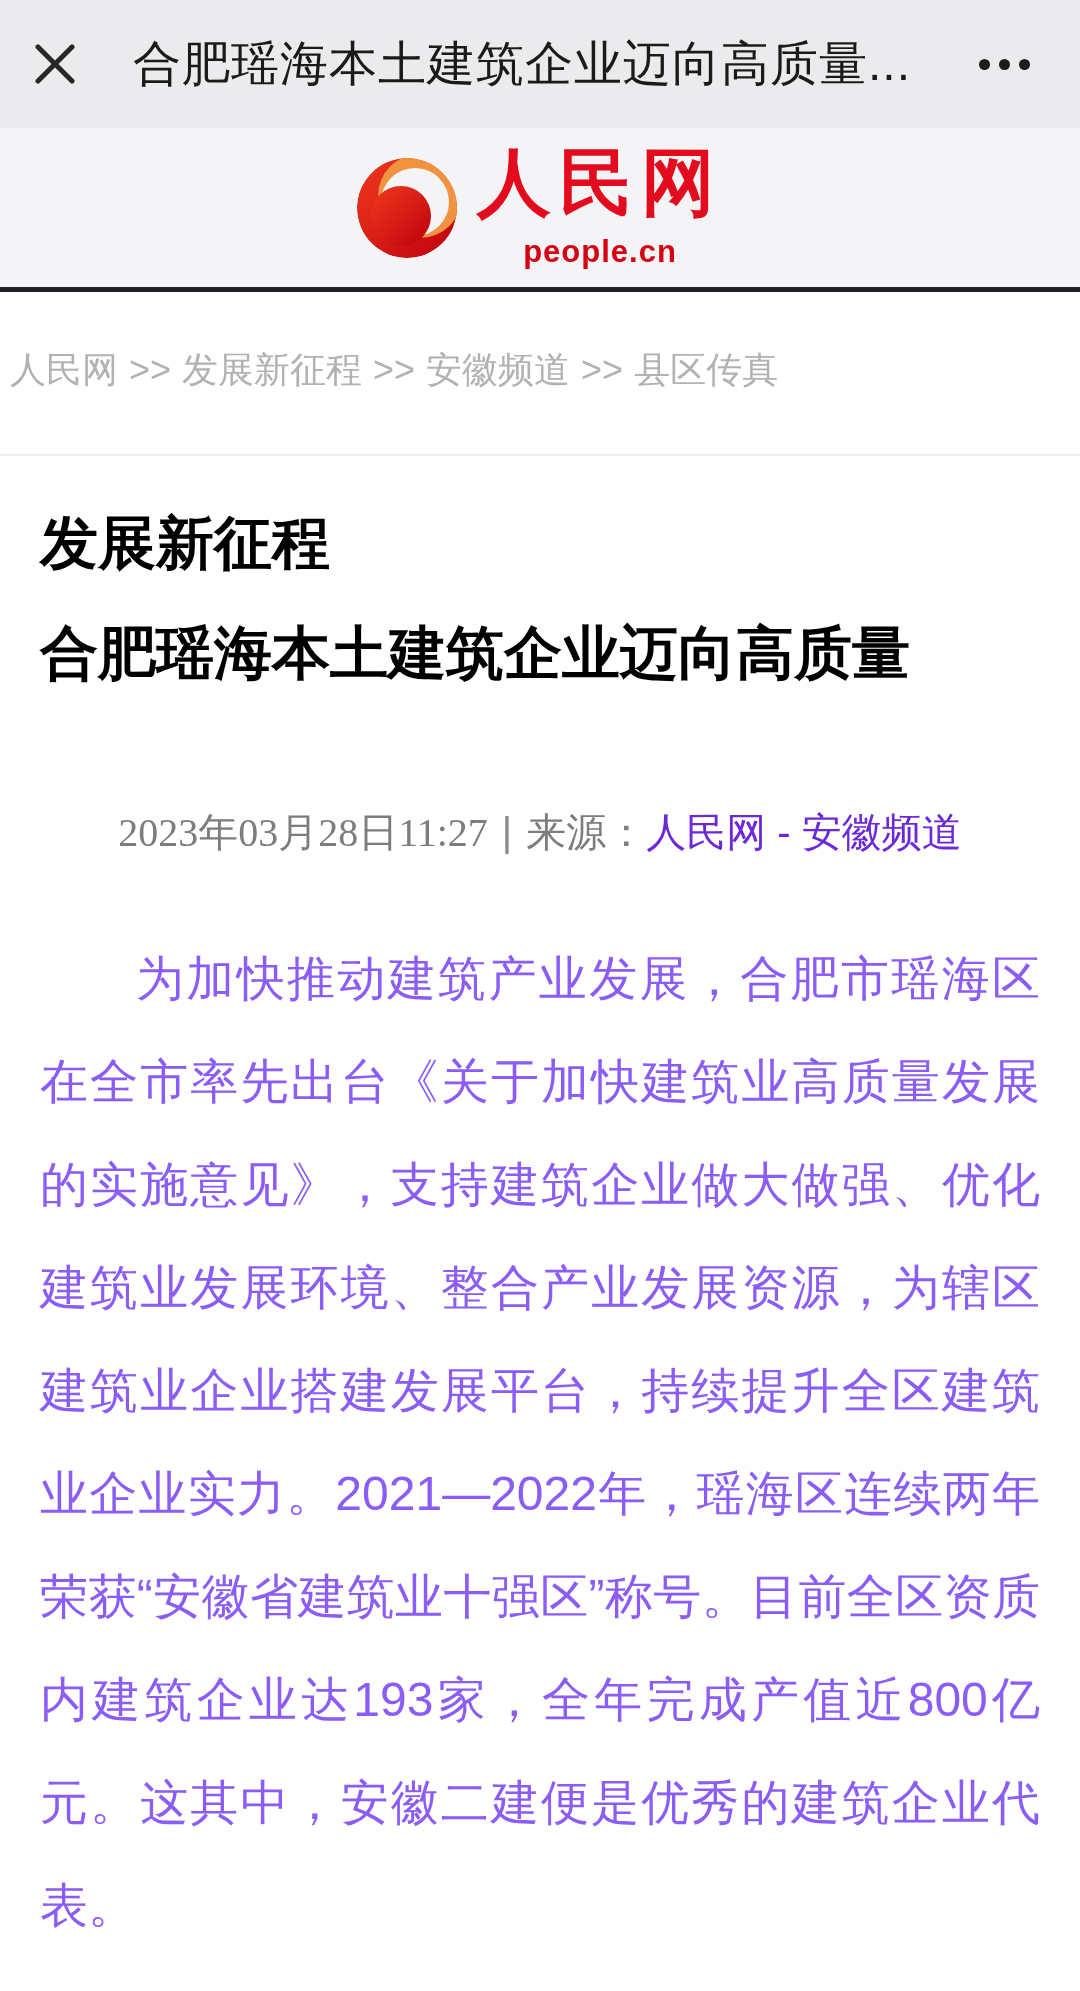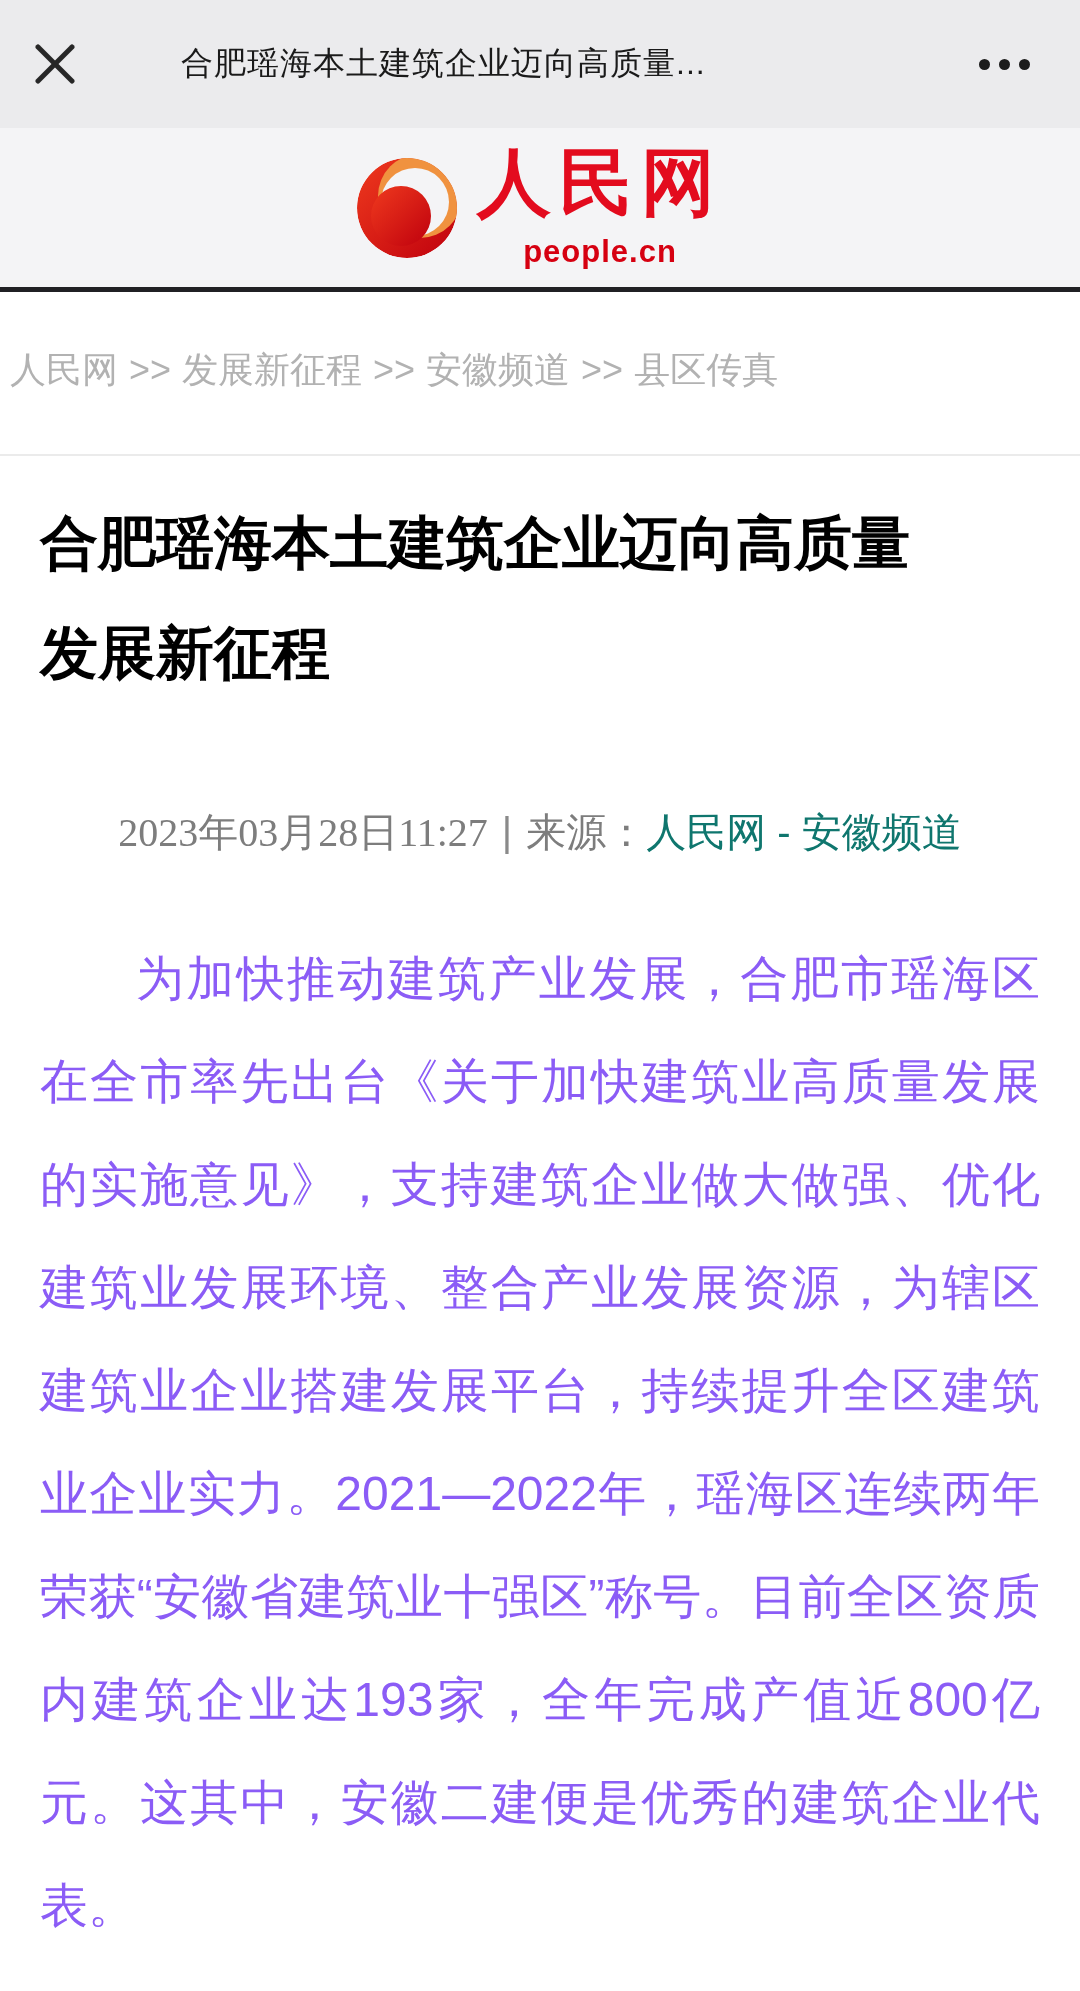--- a/index.html
+++ b/index.html
@@ -8,21 +8,21 @@
     font-family:"Liberation Sans","DejaVu Sans",sans-serif;overflow:hidden;
   }
   
   .topbar{
     height:128px;background:#ebebed;display:flex;align-items:center;
     padding:0 50px 0 33px;box-sizing:border-box;
   }
   .close-btn{background:none;border:none;padding:0;width:44px;height:44px;cursor:pointer;display:flex;align-items:center;justify-content:center;}
   .close-btn svg{display:block;}
   .topbar-title{
-    flex:1;margin-left:104px;font-size:32px;font-weight:500;color:#1a1a1a;
+    flex:1;margin-left:56px;font-size:48px;font-weight:500;color:#1a1a1a;
     white-space:nowrap;overflow:hidden;letter-spacing:1px;
   }
   .more-btn{background:none;border:none;padding:0;margin-left:16px;cursor:pointer;}
   .dots{display:flex;gap:9px;align-items:center;}
   .dots i{display:block;width:11px;height:11px;border-radius:50%;background:#1c1c1c;}
   
   .logo-band{height:159px;background:#f4f4f6;display:flex;align-items:center;justify-content:center;}
   .logo{display:flex;align-items:center;gap:20px;text-decoration:none;cursor:pointer;}
   .logo-mark{width:100px;height:100px;}
   .logo-text{display:flex;flex-direction:column;align-items:center;}
@@ -36,21 +36,21 @@
   .breadcrumb{padding:57px 10px 0 10px;font-size:36px;line-height:42px;color:#b2b2b2;white-space:nowrap;}
   .breadcrumb a{color:#b2b2b2;text-decoration:none;cursor:pointer;}
   .crumb-sep{margin:0 11px;color:#b2b2b2;}
   .hr-light{margin-top:63px;height:2px;background:#ebebeb;}
   
   .article-title{margin:32px 40px 0 40px;font-size:58px;line-height:110px;font-weight:700;color:#000000;}
   .article-title .tline{display:block;white-space:nowrap;}
   .meta{margin-top:100px;text-align:center;font-size:40px;line-height:48px;white-space:nowrap;}
   .meta-gray{color:#7d7d7d;font-family:Liberation Serif, serif;}
   .meta-sep{color:#8a8a8a;margin:0 14px;}
-  .meta-source{color:#0f766e;}
+  .meta-source{color:#6d28d9;}
   .body-para{
     margin:70px 40px 0 40px;font-size:48px;line-height:103px;color:#8b5cf6;
     text-align:justify;text-indent:96px;
   }
 </style>
 </head>
 <body>
 
 <div class="screen">
 
@@ -100,22 +100,22 @@
   <div class="dark-rule"></div>
 
   <nav class="breadcrumb">
     <a>人民网</a><span class="crumb-sep">&gt;&gt;</span><a>发展新征程</a><span class="crumb-sep">&gt;&gt;</span><a>安徽频道</a><span class="crumb-sep">&gt;&gt;</span><a>县区传真</a>
   </nav>
 
   <div class="hr-light"></div>
 
   <article>
     <h1 class="article-title">
+      <span class="tline">发展新征程</span>
       <span class="tline">合肥瑶海本土建筑企业迈向高质量</span>
-      <span class="tline">发展新征程</span>
     </h1>
     <div class="meta">
       <span class="meta-gray">2023年03月28日11:27</span><span class="meta-sep">|</span><span class="meta-gray">来源：</span><span class="meta-source">人民网 - 安徽频道</span>
     </div>
     <p class="body-para">为加快推动建筑产业发展，合肥市瑶海区在全市率先出台《关于加快建筑业高质量发展的实施意见》，支持建筑企业做大做强、优化建筑业发展环境、整合产业发展资源，为辖区建筑业企业搭建发展平台，持续提升全区建筑业企业实力。2021—2022年，瑶海区连续两年荣获“安徽省建筑业十强区”称号。目前全区资质内建筑企业达193家，全年完成产值近800亿元。这其中，安徽二建便是优秀的建筑企业代表。</p>
   </article>
 
 </div>
 
 </body></html>

